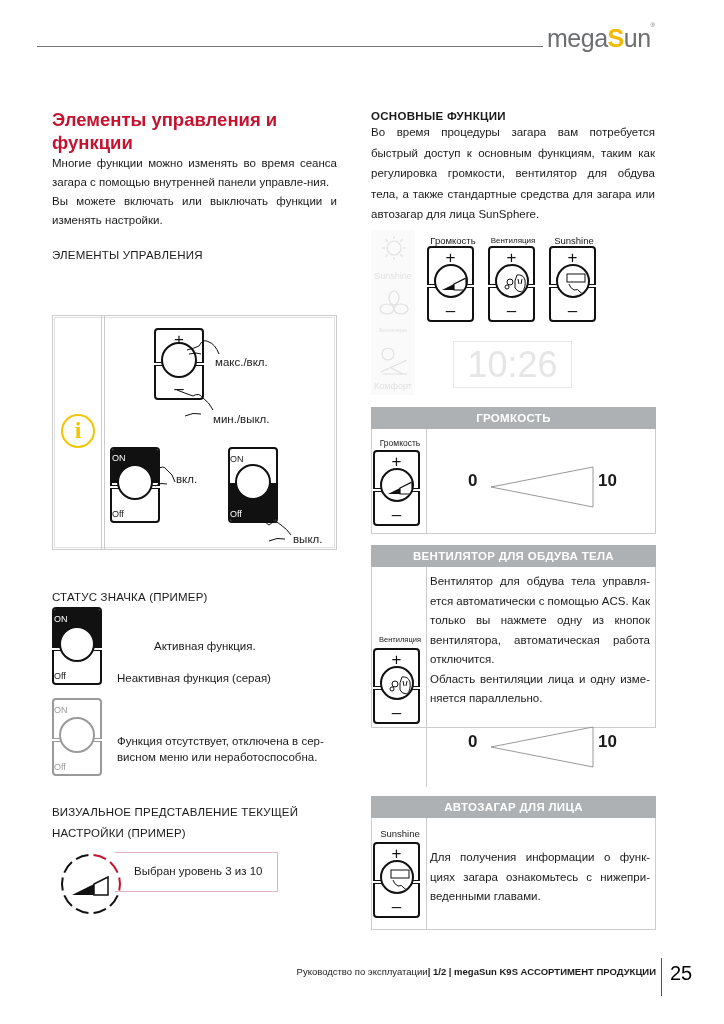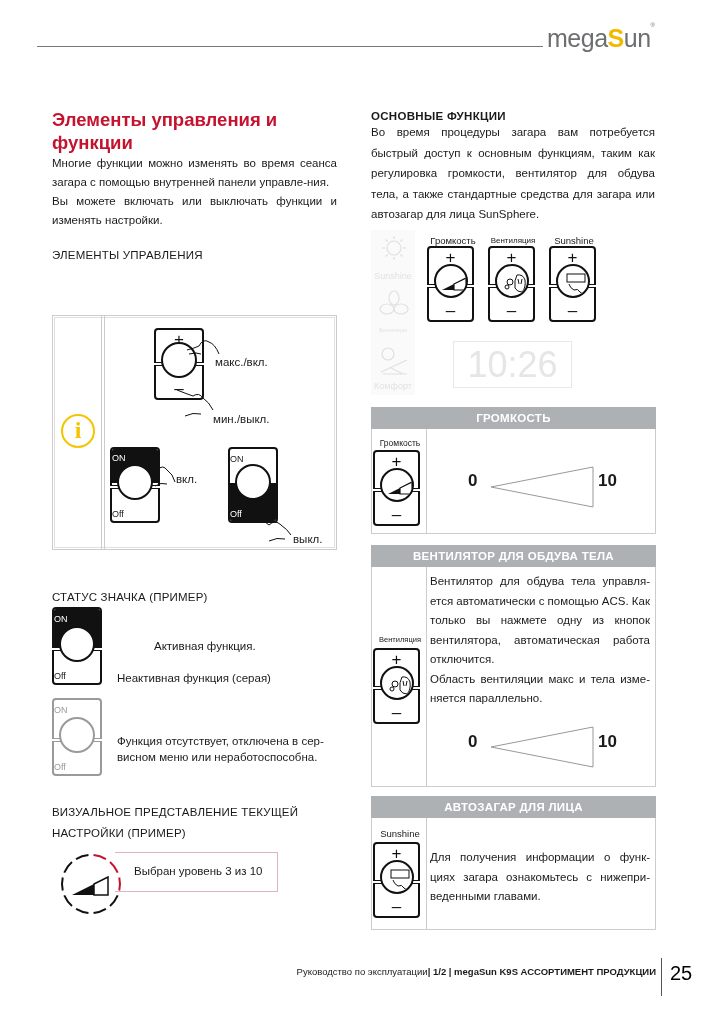--- a/index.html
+++ b/index.html
@@ -301,28 +301,28 @@
     <div class="vline"></div>
     <div class="mini-lbl" style="top:9px;">Громкость</div>
     <div class="num" style="left:96px; top:42px;">0</div>
     <svg style="position:absolute; left:117px; top:36px;" width="106" height="44" viewBox="0 0 106 44">
         <polygon points="2,22 104,2 104,42" fill="none" stroke="#999" stroke-width="1"></polygon>
       </svg>
     <div class="num" style="left:226px; top:42px;">10</div>
   </div>
 </div>
 
-<div class="sec" style="top:545px; height:242px;">
+<div class="sec" style="top:545px; height:183px;">
   <div class="sec-head">ВЕНТИЛЯТОР ДЛЯ ОБДУВА ТЕЛА</div>
   <div class="sec-body" style="height:220px;">
     <div class="vline"></div>
     <div class="mini-lbl" style="top:68px; font-size:7.5px;">Вентиляция</div>
     <div class="sec-text" style="top:5px;">
       <p>Вентилятор для обдува тела управля-ется автоматически с помощью ACS. Как только вы нажмете одну из кнопок вентилятора, автоматическая работа отключится.</p>
-      <p>Область вентиляции макс и тела изме-няется параллельно.</p>
+      <p>Область вентиляции лица и одну изме-няется параллельно.</p>
     </div>
     <div class="num" style="left:96px; top:165px;">0</div>
     <svg style="position:absolute; left:117px; top:158px;" width="106" height="44" viewBox="0 0 106 44">
         <polygon points="2,22 104,2 104,42" fill="none" stroke="#999" stroke-width="1"></polygon>
       </svg>
     <div class="num" style="left:226px; top:165px;">10</div>
   </div>
 </div>
 
 <div class="sec" style="top:796px; height:134px;">

